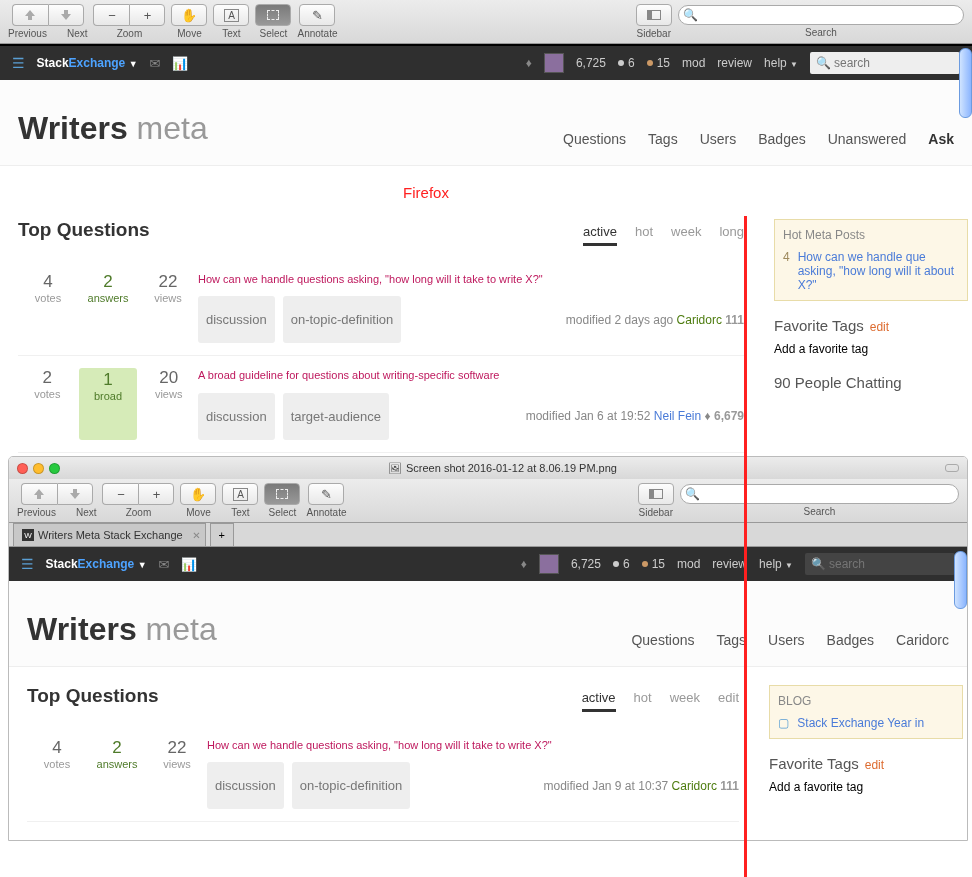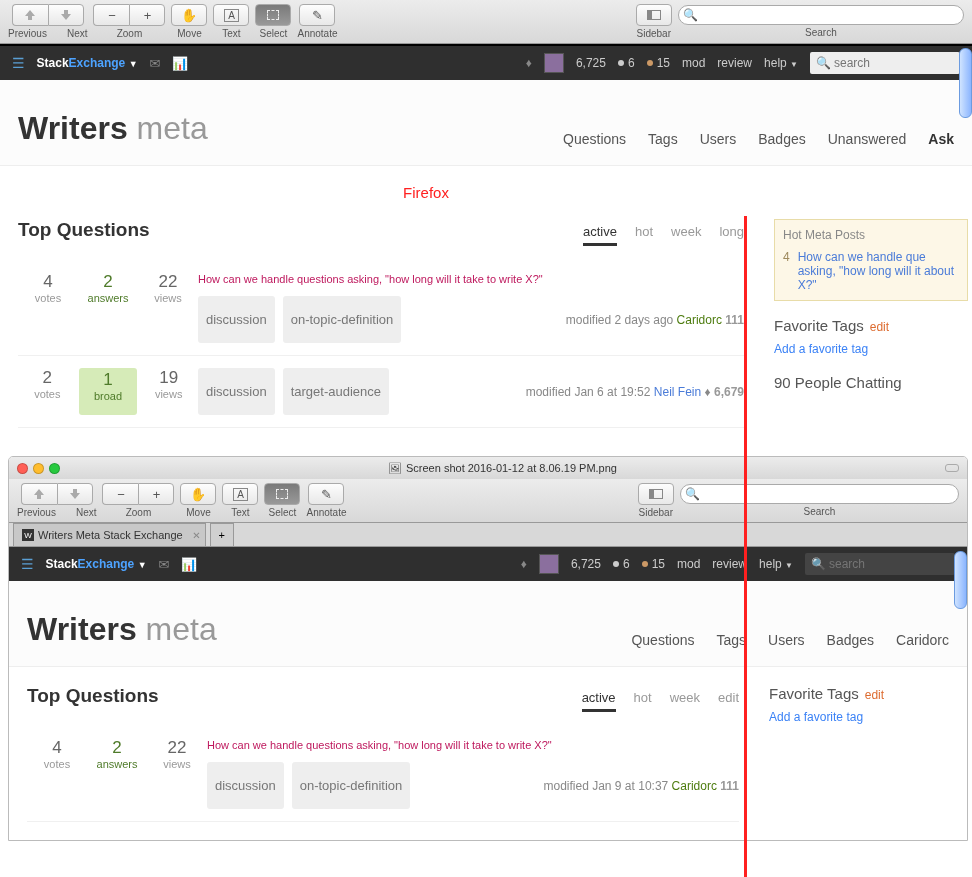--- a/index.html
+++ b/index.html
@@ -54,21 +54,21 @@
 .modinfo .user{color:#4d7c0f}
 .modinfo .user2{color:#4a7bd8}
 .modinfo .rep{color:#999;font-weight:bold}
 .sidebar{width:210px;padding:18px 4px 18px 12px}
 .hotbox{background:#fdf7e7;border:1px solid #e8dca8;padding:8px;font-size:12px;margin-bottom:16px}
 .hotbox h3{font-size:12px;color:#888;margin-bottom:8px;font-weight:normal}
 .hotbox .hotq{display:flex;gap:8px;color:#4a7bd8}
 .hotbox .hotq .n{color:#9e8a5e}
 .sb-head{font-size:15px;color:#555;margin-bottom:8px}
 .sb-head .edit{font-size:12px;color:#dd6b2f;margin-left:6px}
-.sb-link{font-size:12px;color:#3b82f6;margin-bottom:18px;display:block}
+.sb-link{font-size:12px;color:#000000;margin-bottom:18px;display:block}
 .redline{position:absolute;width:3px;background:#ff2020;z-index:100}
 .win-title{background:linear-gradient(#ececec,#d8d8d8);height:22px;display:flex;align-items:center;padding:0 8px;gap:6px;font-size:11px;color:#333}
 .traffic{display:flex;gap:5px}
 .traffic span{width:11px;height:11px;border-radius:50%;display:inline-block;border:1px solid rgba(0,0,0,0.2)}
 .tr-r{background:#ff5f56}.tr-y{background:#ffbd2e}.tr-g{background:#27c93f}
 .win-title-text{margin:0 auto;display:flex;align-items:center;gap:4px}
 .pane2{position:absolute;left:8px;top:456px;width:960px;background:#fff;border:1px solid #bbb;border-radius:5px 5px 0 0;overflow:hidden}
 .tabbar{background:#d8d8d8;height:24px;display:flex;align-items:stretch;border-bottom:1px solid #999}
 .btab{background:#c8c8c8;border:1px solid #999;border-bottom:0;padding:3px 22px 3px 8px;font-size:11px;display:flex;align-items:center;gap:4px;position:relative;margin-left:4px}
 .btab .tx{color:#333}
@@ -232,25 +232,26 @@
     <div class="stats">
       <div class="stat">
                 <div class="num">2</div>
                 <div class="lbl">votes</div>
               </div>
       <div class="stat ans">
                 <div class="num">1</div>
                 <div class="lbl">broad</div>
               </div>
       <div class="stat">
-                <div class="num">19</div>
+                <div class="num">20</div>
                 <div class="lbl">views</div>
               </div>
     </div>
     <div class="qbody">
+      <div class="qtitle">A broad guideline for questions about writing-specific software</div>
       <div class="qmeta">
         <span class="tag">discussion</span>
         <span class="tag">target-audience</span>
         <span class="modinfo"><span>modified Jan 6 at 19:52</span> <span class="user2">Neil Fein</span> <span class="diamond">♦</span> <span class="rep">6,679</span></span>
       </div>
     </div>
   </div>
 </div>
 
 <div class="sidebar">
@@ -423,20 +424,27 @@
         <div class="qtitle">How can we handle questions asking, "how long will it take to write X?"</div>
         <div class="qmeta">
           <span class="tag">discussion</span>
           <span class="tag">on-topic-definition</span>
           <span class="modinfo"><span>modified Jan 9 at 10:37</span> <span class="user">Caridorc</span> <span class="rep">111</span></span>
         </div>
       </div>
     </div>
   </div>
   <div class="sidebar">
+    <div class="hotbox">
+      <h3>BLOG</h3>
+      <div class="hotq">
+                <span style="color:#5a9fd4">▢</span>
+                <span>Stack Exchange Year in</span>
+              </div>
+    </div>
     <div class="sb-head"><span>Favorite Tags</span><span class="edit">edit</span></div>
     <a class="sb-link">Add a favorite tag</a>
   </div>
   </div>
   </div>
   <div class="scrollbar" style="top:94px;height:58px"></div>
   </div>
 </div>
 
 </body></html>

